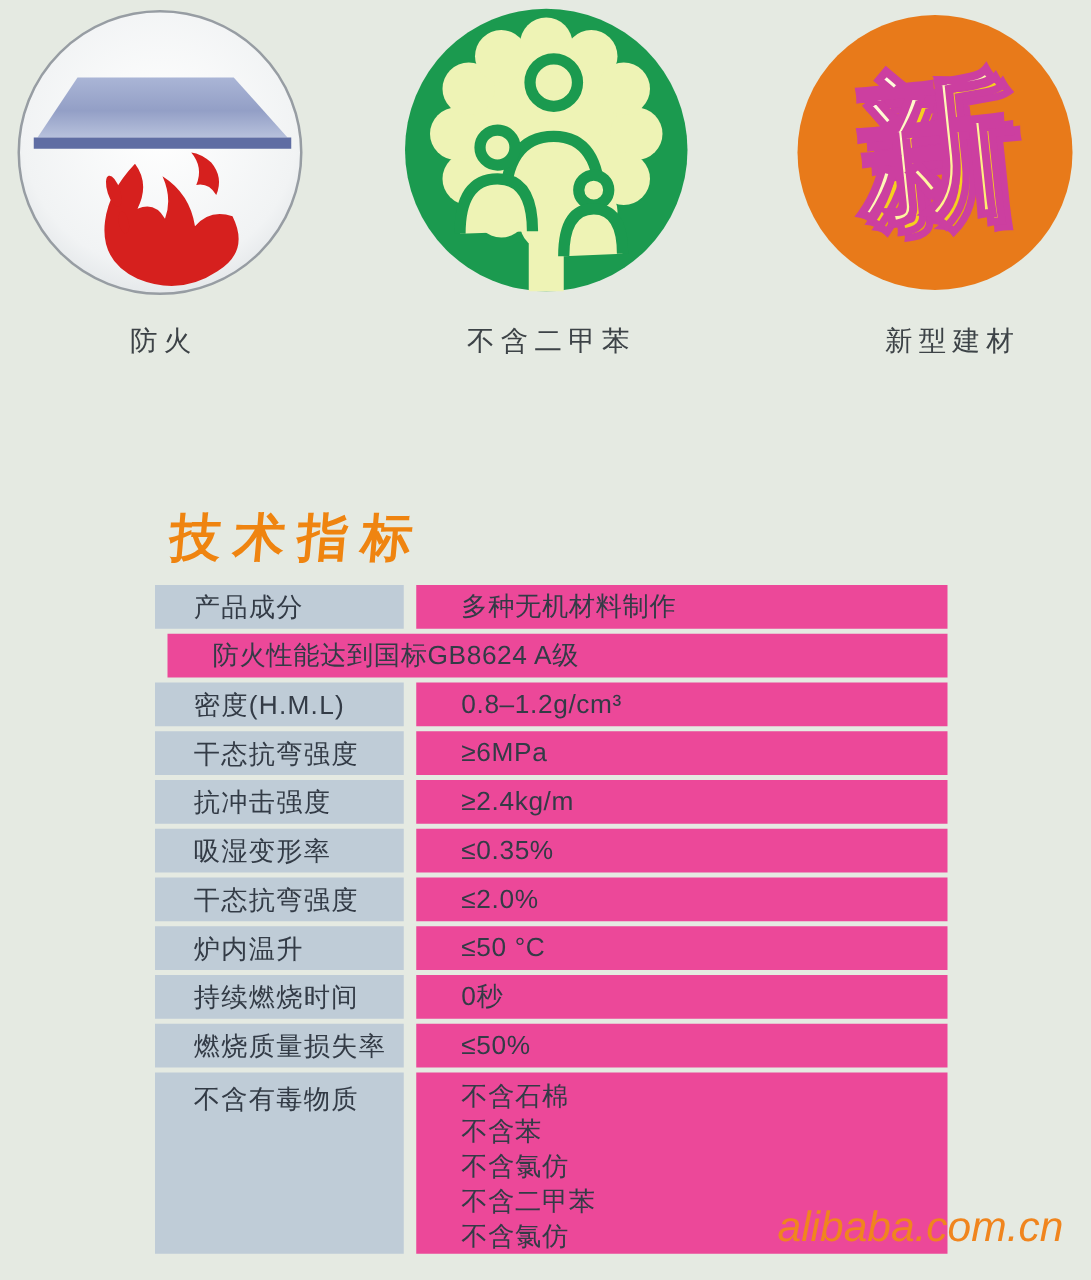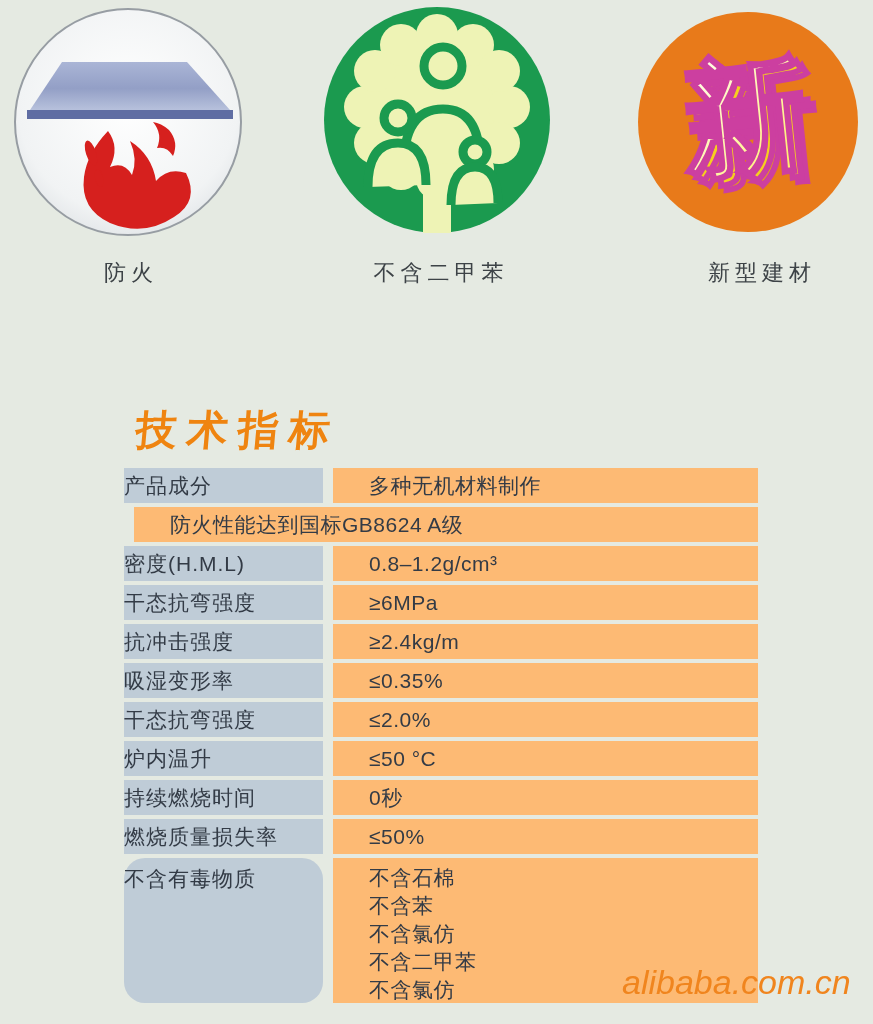--- a/index.html
+++ b/index.html
@@ -45,35 +45,35 @@
   .spec-table{
     position:absolute;
     left:124px;top:468px;
     width:634px;
   }
   .spec-row{display:flex;margin-bottom:4px;}
   .cell-label{
     width:199px;flex:0 0 199px;
     background:#bfccd7;
     display:flex;align-items:center;
-    box-sizing:border-box;
+    padding-left:31px;box-sizing:border-box;
     font-size:21px;color:#333b46;font-weight:500;
     letter-spacing:1px;
   }
   .cell-value{
     flex:1;margin-left:10px;
-    background:#fdba74;
+    background:#ec4899;
     display:flex;flex-direction:column;justify-content:center;
     padding-left:36px;box-sizing:border-box;
     font-size:21px;color:#333b46;
     letter-spacing:0.5px;
   }
   .spec-row.normal{height:35px;}
   .spec-row.tall{height:145px;}
-  .spec-row.tall .cell-label{align-items:flex-start;padding-top:7px;border-radius:21px;}
+  .spec-row.tall .cell-label{align-items:flex-start;padding-top:7px;}
   .spec-row.tall .cell-value{justify-content:center;padding-top:6px;}
   .value-line{line-height:28px;}
 
   
   .watermark{
     position:absolute;
     left:622px;top:963px;
     font-size:34px;
     color:#f0851e;
     letter-spacing:0px;

